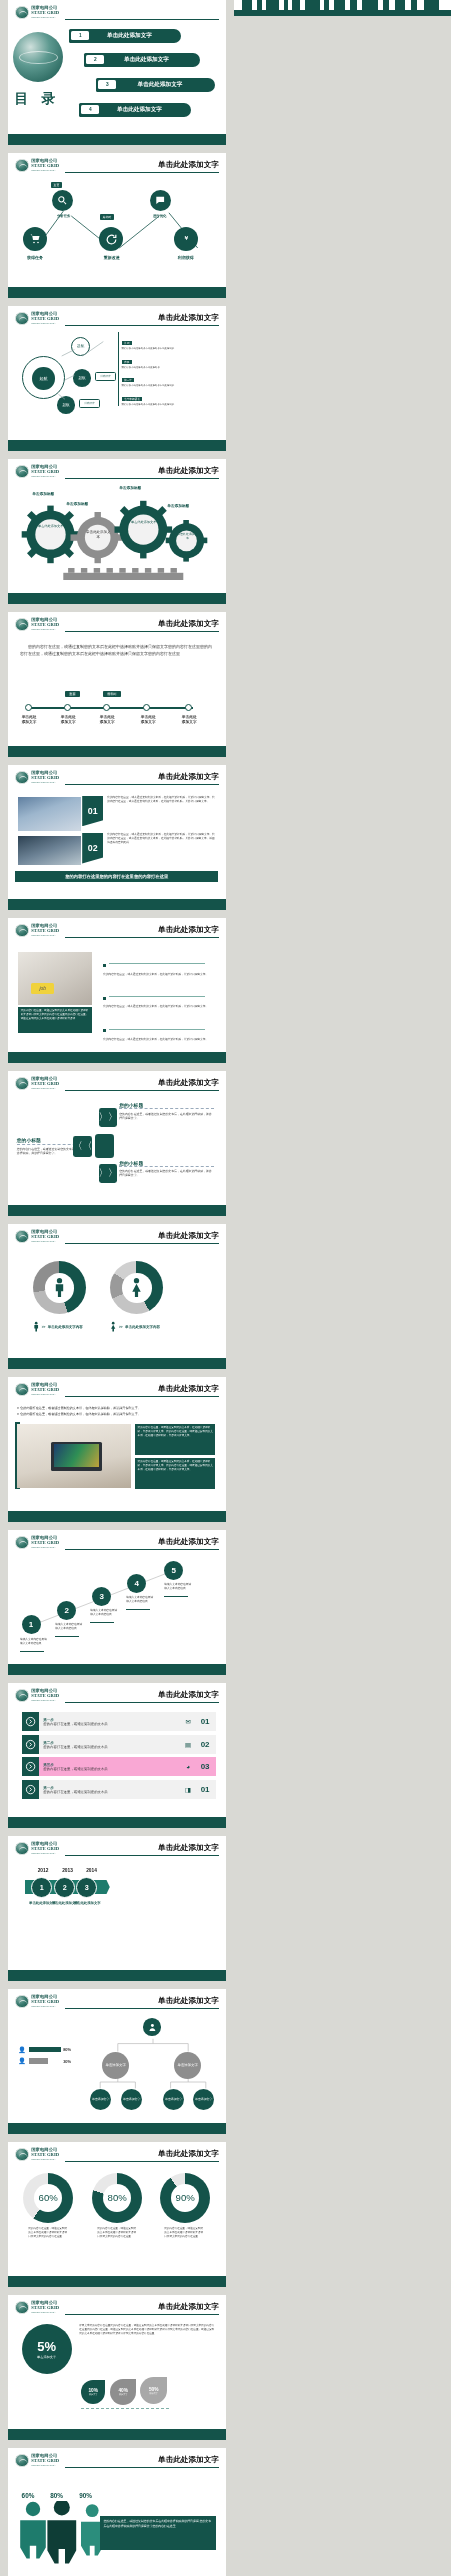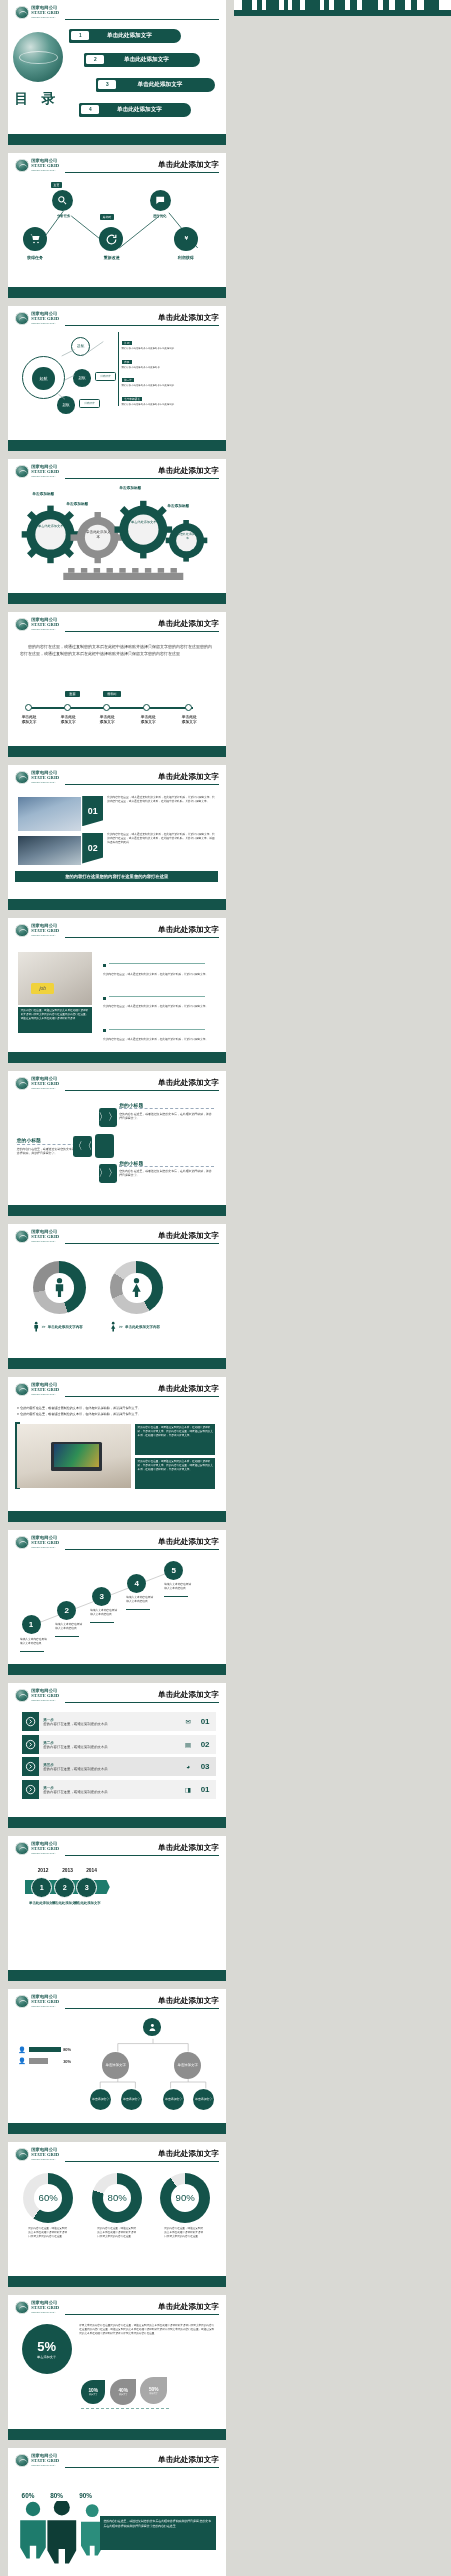--- a/index.html
+++ b/index.html
@@ -567,21 +567,21 @@
               <polyline points="10,8 14,12 10,16"></polyline>
             </svg>
           </div>
       <div style="flex:1;padding-left:4px">
             <div style="font-size:3.5px;font-weight:bold;color:#14534a">第二步</div>
             <div style="font-size:3.4px;color:#333">您的内容打在这里，或通过复制您的文本后</div>
           </div>
       <div style="width:13px;text-align:center;color:#14534a;font-size:6.4px">▤</div>
       <div style="width:21px;text-align:center;font-size:8px;font-weight:bold;color:#14534a">02</div>
     </div>
-    <div style="position:absolute;left:6.4px;top:48px;width:194px;height:19px;background:#e5e5e5;display:flex;align-items:center">
+    <div style="position:absolute;left:6.4px;top:48px;width:194px;height:19px;background:#f9a8d4;display:flex;align-items:center">
       <div style="width:17.7px;height:19px;background:#14534a;display:flex;align-items:center;justify-content:center">
             <svg width="11.2" height="11.2" viewBox="0 0 24 24" fill="none" stroke="#fff" stroke-width="2">
               <circle cx="12" cy="12" r="9"></circle>
               <polyline points="10,8 14,12 10,16"></polyline>
             </svg>
           </div>
       <div style="flex:1;padding-left:4px">
             <div style="font-size:3.5px;font-weight:bold;color:#14534a">第三步</div>
             <div style="font-size:3.4px;color:#333">您的内容打在这里，或通过复制您的文本后</div>
           </div>

